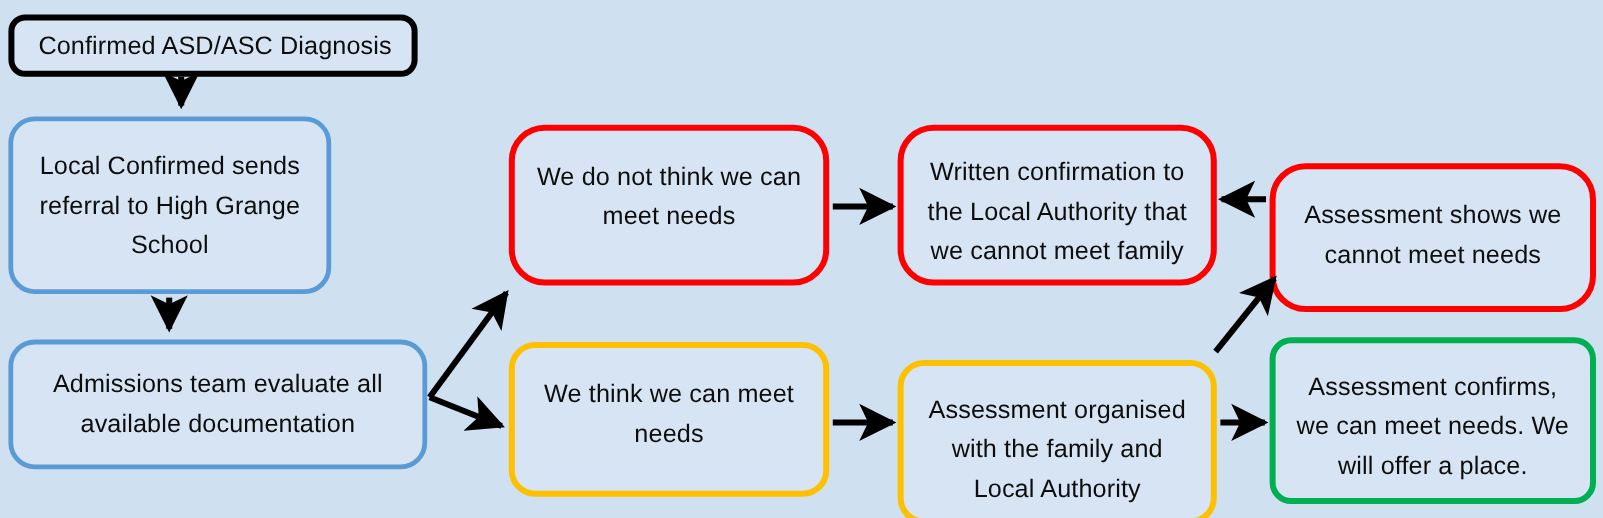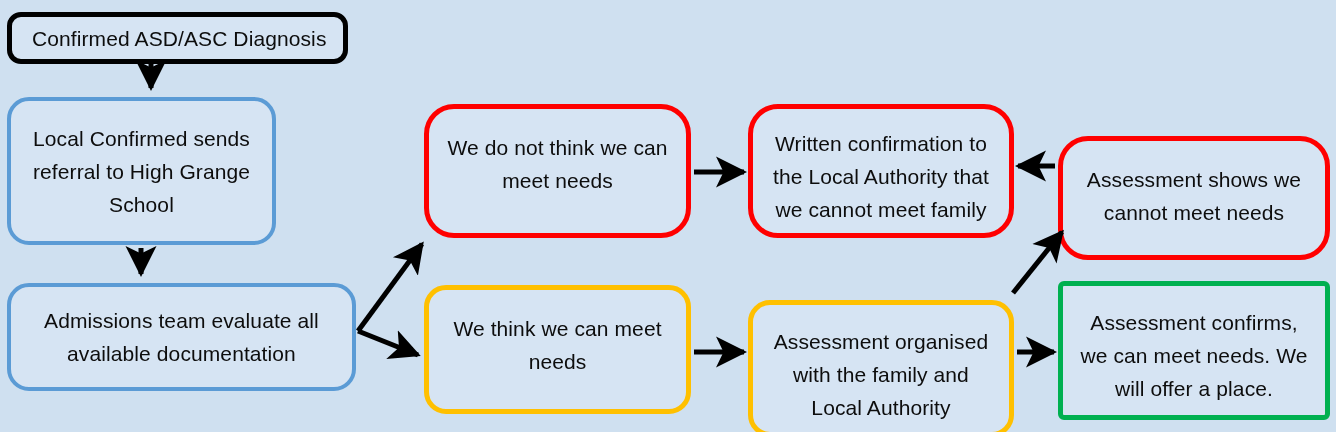--- a/index.html
+++ b/index.html
@@ -58,21 +58,21 @@
   .n-red {
     border: 5px solid #ff0000;
     border-radius: 30px;
   }
   .n-orange {
     border: 5px solid #ffc000;
     border-radius: 22px;
   }
   .n-green {
     border: 5px solid #00b050;
-    border-radius: 6px;
+    border-radius: 18px;
   }
   
   #node-diagnosis     { left: 7px;    top: 12px;  width: 341px; height: 52px; }
   #node-referral      { left: 7px;    top: 97px;  width: 269px; height: 148px; }
   #node-admissions    { left: 7px;    top: 283px; width: 349px; height: 108px; }
   #node-cannot-meet   { left: 424px;  top: 104px; width: 267px; height: 134px; }
   #node-written-conf  { left: 748px;  top: 104px; width: 266px; height: 134px; }
   #node-assess-shows  { left: 1058px; top: 104px; width: 272px; height: 124px; margin-top: 32px; }
   #node-think-meet    { left: 424px;  top: 285px; width: 267px; height: 129px; }
   #node-assess-org    { left: 748px;  top: 300px; width: 266px; height: 137px; }

